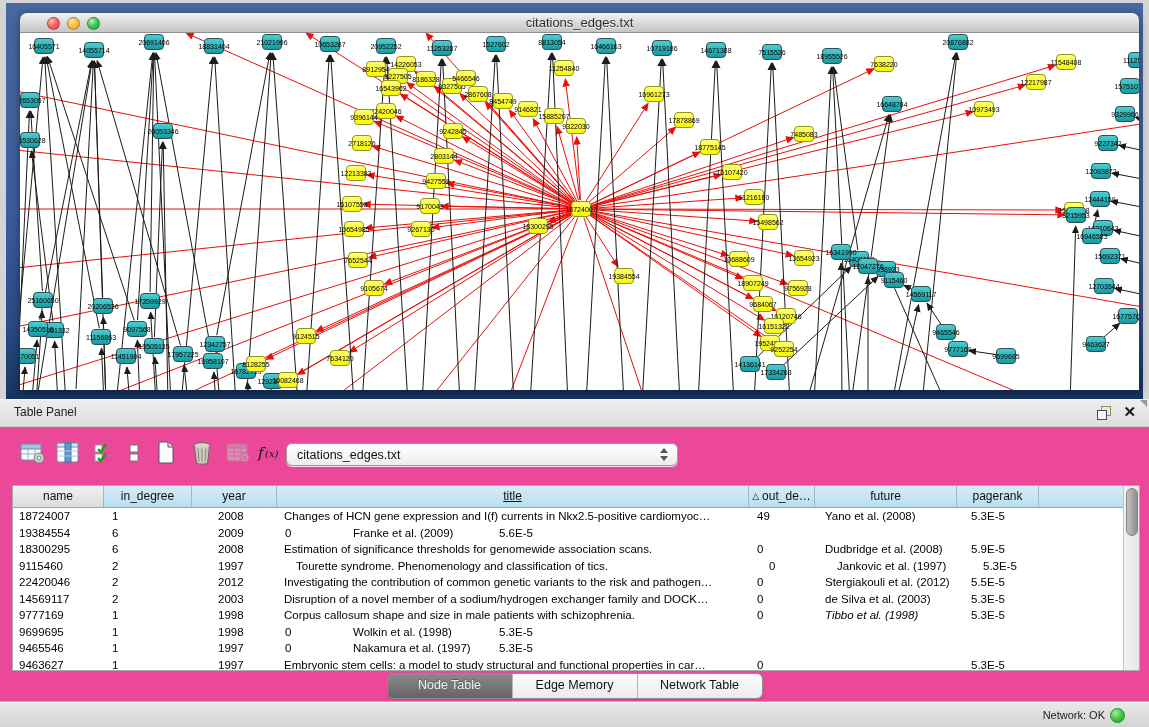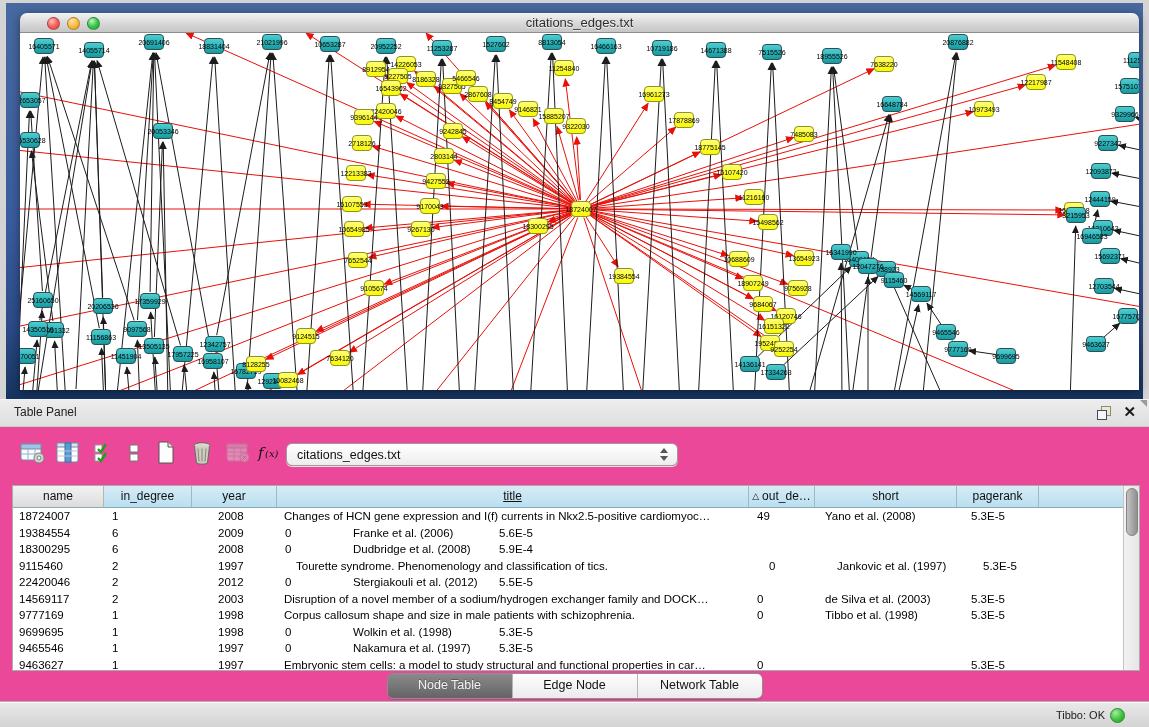--- a/index.html
+++ b/index.html
@@ -579,83 +579,85 @@
     </div>
   </div>
 
   <div class="table-wrap">
     <div class="thead" id="table-head">
         <div class="th plain" style="width: 91px;">name</div>
         <div class="th" style="width: 88px;">in_degree</div>
         <div class="th" style="width: 85px;">year</div>
         <div class="th" style="width: 472px; text-decoration: underline;">title</div>
         <div class="th" style="width: 66px;"><span class="sortmark">△</span>out_de…</div>
-        <div class="th" style="width: 142px;">short</div>
+        <div class="th" style="width: 142px;">future</div>
         <div class="th" style="width: 82px;">pagerank</div>
         <div class="th" style="width: 85px; border-right: 0px;"></div>
       </div>
     <div id="table-body">
         <div class="trow">
           <div class="td" style="width: 91px; padding-left: 6px;">18724007</div>
           <div class="td" style="width: 88px; padding-left: 8px;">1</div>
           <div class="td" style="width: 85px; padding-left: 26px;">2008</div>
           <div class="td" style="width: 472px; padding-left: 7px;">Changes of HCN gene expression and I(f) currents in Nkx2.5-positive cardiomyoc…</div>
           <div class="td" style="width: 66px; padding-left: 8px;">49</div>
           <div class="td" style="width: 142px; padding-left: 10px;">Yano et al. (2008)</div>
           <div class="td" style="width: 82px; padding-left: 14px;">5.3E-5</div>
         </div>
         <div class="trow">
           <div class="td" style="width: 91px; padding-left: 6px;">19384554</div>
           <div class="td" style="width: 88px; padding-left: 8px;">6</div>
           <div class="td" style="width: 85px; padding-left: 26px;">2009</div>
           <div class="td" style="width: 66px; padding-left: 8px;">0</div>
-          <div class="td" style="width: 142px; padding-left: 10px;">Franke et al. (2006)</div>
+          <div class="td" style="width: 142px; padding-left: 10px;">Franke et al. (2009)</div>
           <div class="td" style="width: 82px; padding-left: 14px;">5.6E-5</div>
         </div>
         <div class="trow">
           <div class="td" style="width: 91px; padding-left: 6px;">18300295</div>
           <div class="td" style="width: 88px; padding-left: 8px;">6</div>
           <div class="td" style="width: 85px; padding-left: 26px;">2008</div>
+          <div class="td" style="width: 472px; padding-left: 7px;">Estimation of significance thresholds for genomewide association scans.</div>
           <div class="td" style="width: 66px; padding-left: 8px;">0</div>
           <div class="td" style="width: 142px; padding-left: 10px;">Dudbridge et al. (2008)</div>
-          <div class="td" style="width: 82px; padding-left: 14px;">5.9E-4</div>
+          <div class="td" style="width: 82px; padding-left: 14px;">5.9E-5</div>
         </div>
         <div class="trow">
           <div class="td" style="width: 91px; padding-left: 6px;">9115460</div>
           <div class="td" style="width: 88px; padding-left: 8px;">2</div>
           <div class="td" style="width: 85px; padding-left: 26px;">1997</div>
           <div class="td" style="width: 472px; padding-left: 7px; margin-left: 12px;">Tourette syndrome. Phenomenology and classification of tics.</div>
           <div class="td" style="width: 66px; padding-left: 8px;">0</div>
           <div class="td" style="width: 142px; padding-left: 10px;">Jankovic et al. (1997)</div>
           <div class="td" style="width: 82px; padding-left: 14px;">5.3E-5</div>
         </div>
         <div class="trow">
           <div class="td" style="width: 91px; padding-left: 6px;">22420046</div>
           <div class="td" style="width: 88px; padding-left: 8px;">2</div>
           <div class="td" style="width: 85px; padding-left: 26px;">2012</div>
+          <div class="td" style="width: 472px; padding-left: 7px;">Investigating the contribution of common genetic variants to the risk and pathogen…</div>
           <div class="td" style="width: 66px; padding-left: 8px;">0</div>
           <div class="td" style="width: 142px; padding-left: 10px;">Stergiakouli et al. (2012)</div>
           <div class="td" style="width: 82px; padding-left: 14px;">5.5E-5</div>
         </div>
         <div class="trow">
           <div class="td" style="width: 91px; padding-left: 6px;">14569117</div>
           <div class="td" style="width: 88px; padding-left: 8px;">2</div>
           <div class="td" style="width: 85px; padding-left: 26px;">2003</div>
           <div class="td" style="width: 472px; padding-left: 7px;">Disruption of a novel member of a sodium/hydrogen exchanger family and DOCK…</div>
           <div class="td" style="width: 66px; padding-left: 8px;">0</div>
           <div class="td" style="width: 142px; padding-left: 10px;">de Silva et al. (2003)</div>
           <div class="td" style="width: 82px; padding-left: 14px;">5.3E-5</div>
         </div>
         <div class="trow">
           <div class="td" style="width: 91px; padding-left: 6px;">9777169</div>
           <div class="td" style="width: 88px; padding-left: 8px;">1</div>
           <div class="td" style="width: 85px; padding-left: 26px;">1998</div>
           <div class="td" style="width: 472px; padding-left: 7px;">Corpus callosum shape and size in male patients with schizophrenia.</div>
           <div class="td" style="width: 66px; padding-left: 8px;">0</div>
-          <div class="td" style="width: 142px; padding-left: 10px;">Tibbo et al. (1998)</div>
+          <div class="td" style="width: 142px; padding-left: 10px; font-style: italic;">Tibbo et al. (1998)</div>
           <div class="td" style="width: 82px; padding-left: 14px;">5.3E-5</div>
         </div>
         <div class="trow">
           <div class="td" style="width: 91px; padding-left: 6px;">9699695</div>
           <div class="td" style="width: 88px; padding-left: 8px;">1</div>
           <div class="td" style="width: 85px; padding-left: 26px;">1998</div>
           <div class="td" style="width: 66px; padding-left: 8px;">0</div>
           <div class="td" style="width: 142px; padding-left: 10px;">Wolkin et al. (1998)</div>
           <div class="td" style="width: 82px; padding-left: 14px;">5.3E-5</div>
         </div>
@@ -677,21 +679,21 @@
           <div class="td" style="width: 82px; padding-left: 14px;">5.3E-5</div>
         </div>
       </div>
     <div class="vscroll">
       <div class="vthumb"></div>
     </div>
   </div>
 
   <div class="tabs" id="tabs">
       <span class="seg active">Node Table</span>
-      <span class="seg">Edge Node</span>
+      <span class="seg">Edge Memory</span>
       <span class="seg">Network Table</span>
     </div>
 
   <div class="statusbar">
-    <span class="mem-label">Tibbo: OK</span>
+    <span class="mem-label">Network: OK</span>
     <span class="mem-dot"></span>
   </div>
 </div>
 
 </body></html>

